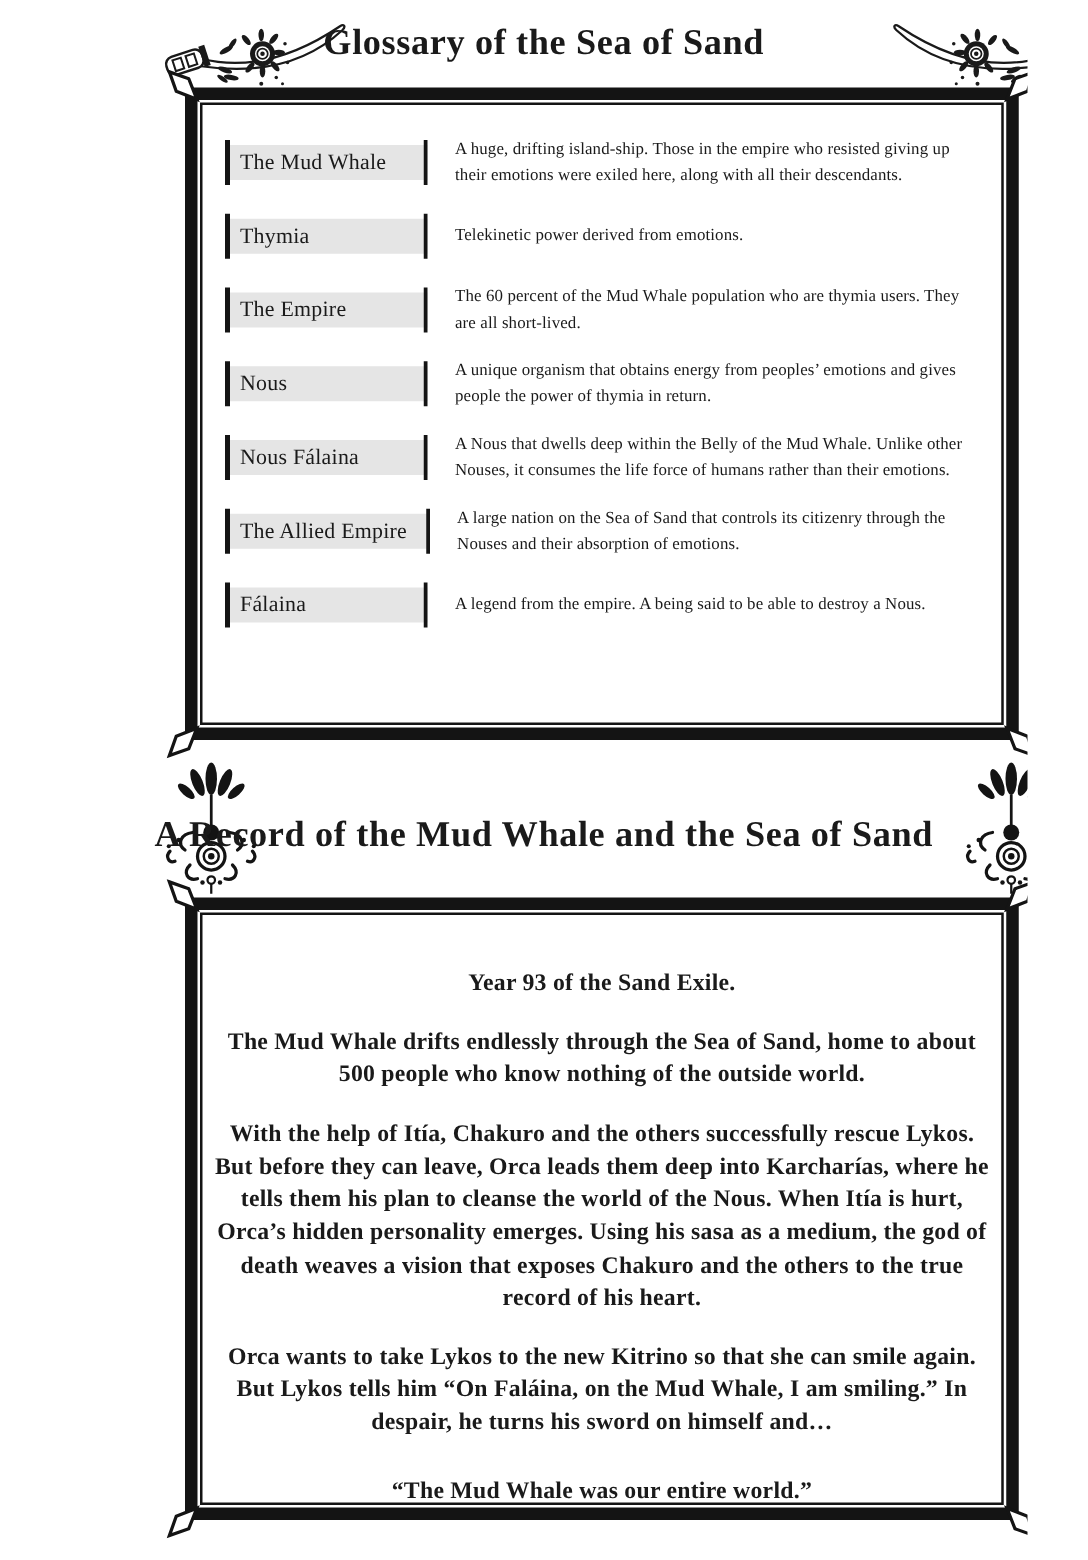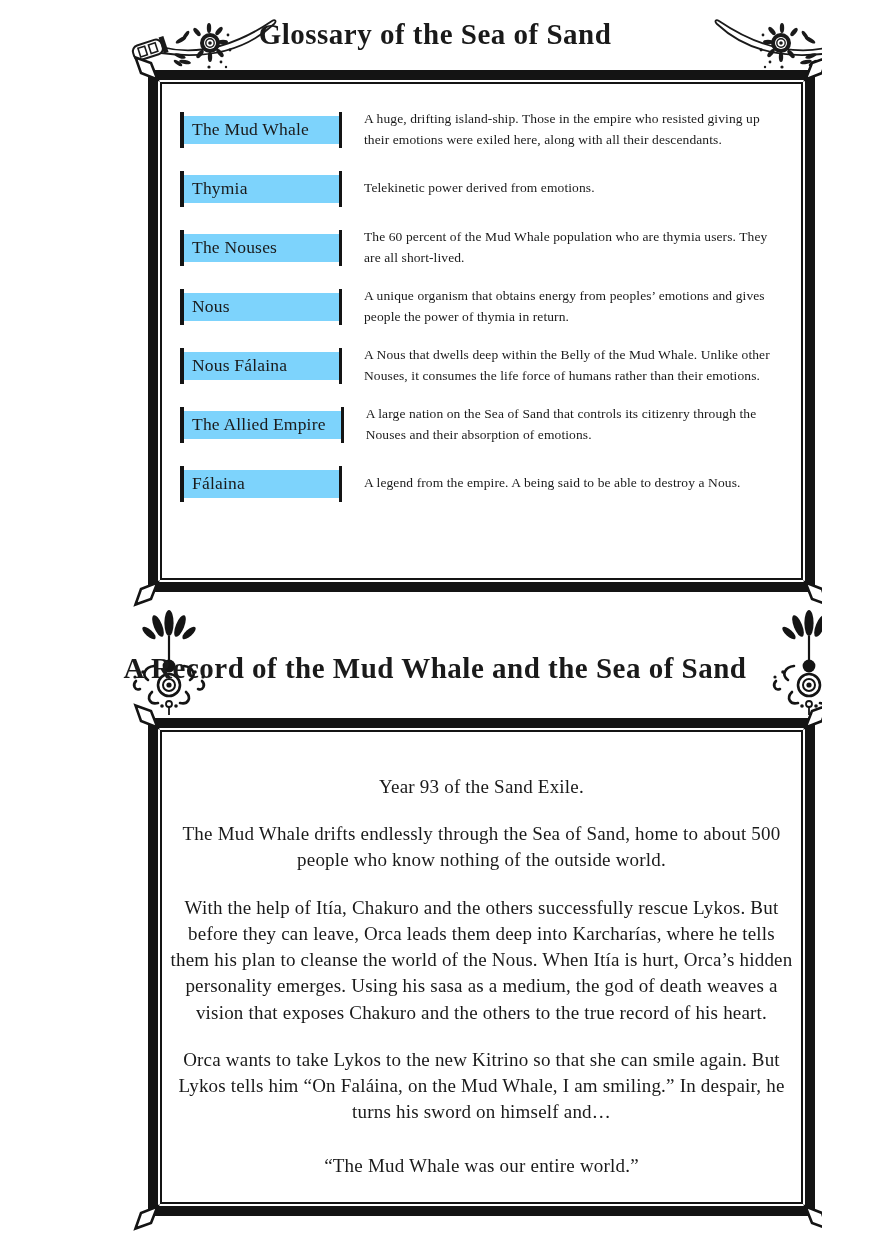--- a/index.html
+++ b/index.html
@@ -26,31 +26,31 @@
   
   .frame {
     position:absolute; left:100px; width:667px;
     border:10px solid #141414; background:#ffffff;
   }
   .frame::before {
     content:""; position:absolute; inset:2px;
     border:2px solid #141414; pointer-events:none;
   }
   .frame-1 { top:70px;  height:522px; }
-  .frame-2 { top:718px; height:498px; }
+  .frame-2 { top:718px; height:498px;font-weight:bold; }
   .kite { position:absolute; width:30px; height:30px; }
   .kite-tl { left:-25px; top:-25px; }
   .kite-tr { right:-25px; top:-25px; transform:rotate(90deg); }
   .kite-br { right:-25px; bottom:-25px; transform:rotate(180deg); }
   .kite-bl { left:-25px; bottom:-25px; transform:rotate(270deg); }
   
   .gloss-list { position:relative; padding:20px 16px 0 22px; }
   .gloss-row { display:flex; align-items:center; min-height:59px; }
   .term-box {
-    position:relative; flex:0 0 162px; background:#7dd3fc;
+    position:relative; flex:0 0 162px; background:#e5e5e5;
     padding:3px 18px 4px 12px; font-size:17.5px; letter-spacing:0.2px;
     line-height:1.2; white-space:nowrap;
   }
   .term-box::before, .term-box::after {
     content:""; position:absolute; top:-4px; bottom:-4px; background:#141414;
   }
   .term-box::before { left:0; width:4px; }
   .term-box::after  { right:0; width:3px; }
   .def-text {
     flex:1; margin-left:22px; padding-right:4px;
@@ -179,21 +179,21 @@
     <div class="gloss-list">
       <div class="gloss-row">
         <div class="term-box">The Mud Whale</div>
         <div class="def-text">A huge, drifting island-ship. Those in the empire who resisted giving up their emotions were exiled here, along with all their descendants.</div>
       </div>
       <div class="gloss-row">
         <div class="term-box">Thymia</div>
         <div class="def-text">Telekinetic power derived from emotions.</div>
       </div>
       <div class="gloss-row">
-        <div class="term-box">The Nouses</div>
+        <div class="term-box">The Empire</div>
         <div class="def-text">The 60 percent of the Mud Whale population who are thymia users. They are all short-lived.</div>
       </div>
       <div class="gloss-row">
         <div class="term-box">Nous</div>
         <div class="def-text">A unique organism that obtains energy from peoples’ emotions and gives people the power of thymia in return.</div>
       </div>
       <div class="gloss-row">
         <div class="term-box">Nous Fálaina</div>
         <div class="def-text">A Nous that dwells deep within the Belly of the Mud Whale. Unlike other Nouses, it consumes the life force of humans rather than their emotions.</div>
       </div>

